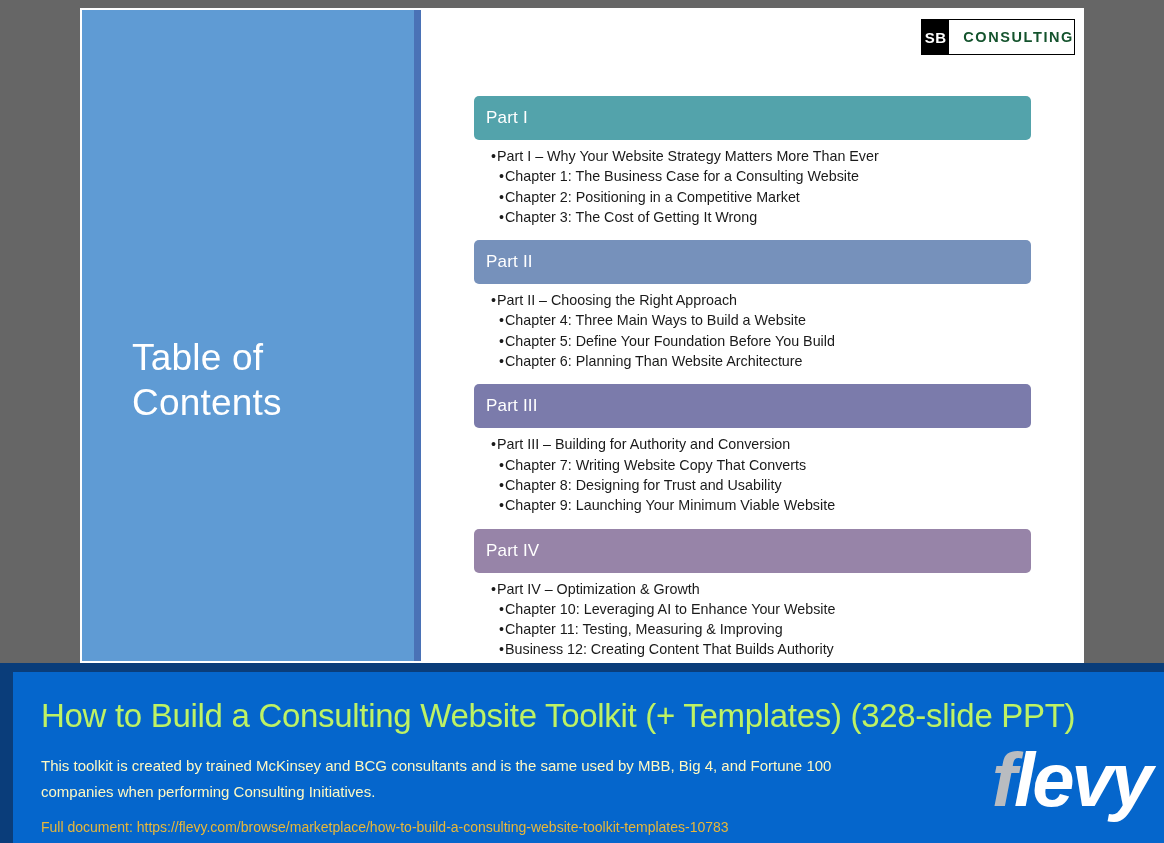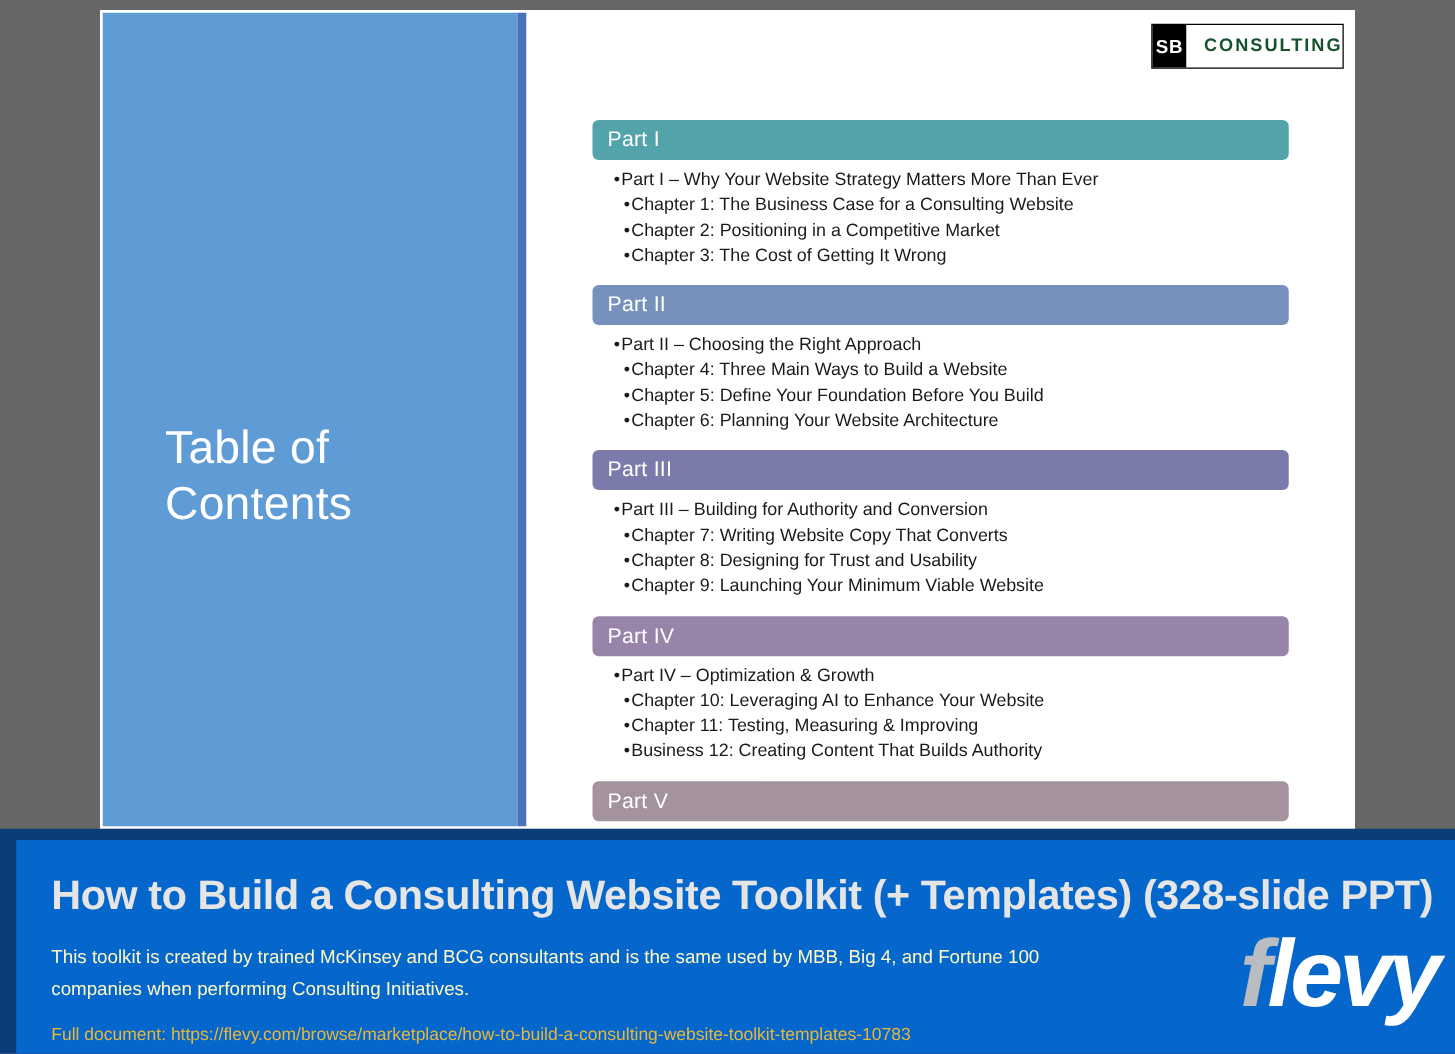--- a/index.html
+++ b/index.html
@@ -96,21 +96,21 @@
   
   #toc-content {
     position: absolute;
     left: 392px;
     top: 86px;
     width: 557px;
   }
   .part-block { margin: 0 0 0 0; }
 
   .part-header {
-    height: 32px;
+    height: 44px;
     border-radius: 5px;
     display: flex;
     align-items: center;
     padding-left: 12px;
     box-sizing: border-box;
     color: #ffffff;
     font-size: 17px;
     font-weight: 400;
     letter-spacing: 0.2px;
   }
@@ -148,23 +148,23 @@
     top: 9px;
     width: 1151px;
     height: 171px;
     background: #0566cc;
     overflow: hidden;
   }
   #banner-title {
     position: absolute;
     left: 28px;
     top: 25px;
-    color: #e5e5e5;
+    color: #bef264;
     font-size: 33px;
-    font-weight: 700;
+    font-weight: 400;
     white-space: nowrap;
     letter-spacing: -0.3px;
   }
   #banner-sub {
     position: absolute;
     left: 28px;
     top: 81px;
     width: 800px;
     color: #fef9c3;
     font-size: 15px;
@@ -222,21 +222,21 @@
         </div>
       </div>
       <div class="part-block">
         <div class="part-header" style="background: rgb(118, 145, 187);">
           <span>Part II</span>
         </div>
         <div class="part-items">
           <div class="toc-item level-1"><span class="bullet">•</span><span>Part II – Choosing the Right Approach</span></div>
           <div class="toc-item level-2"><span class="bullet">•</span><span>Chapter 4: Three Main Ways to Build a Website</span></div>
           <div class="toc-item level-2"><span class="bullet">•</span><span>Chapter 5: Define Your Foundation Before You Build</span></div>
-          <div class="toc-item level-2"><span class="bullet">•</span><span>Chapter 6: Planning Your Website Architecture</span></div>
+          <div class="toc-item level-2"><span class="bullet">•</span><span>Chapter 6: Planning Than Website Architecture</span></div>
         </div>
       </div>
       <div class="part-block">
         <div class="part-header" style="background: rgb(123, 123, 171);">
           <span>Part III</span>
         </div>
         <div class="part-items">
           <div class="toc-item level-1"><span class="bullet">•</span><span>Part III – Building for Authority and Conversion</span></div>
           <div class="toc-item level-2"><span class="bullet">•</span><span>Chapter 7: Writing Website Copy That Converts</span></div>
           <div class="toc-item level-2"><span class="bullet">•</span><span>Chapter 8: Designing for Trust and Usability</span></div>

